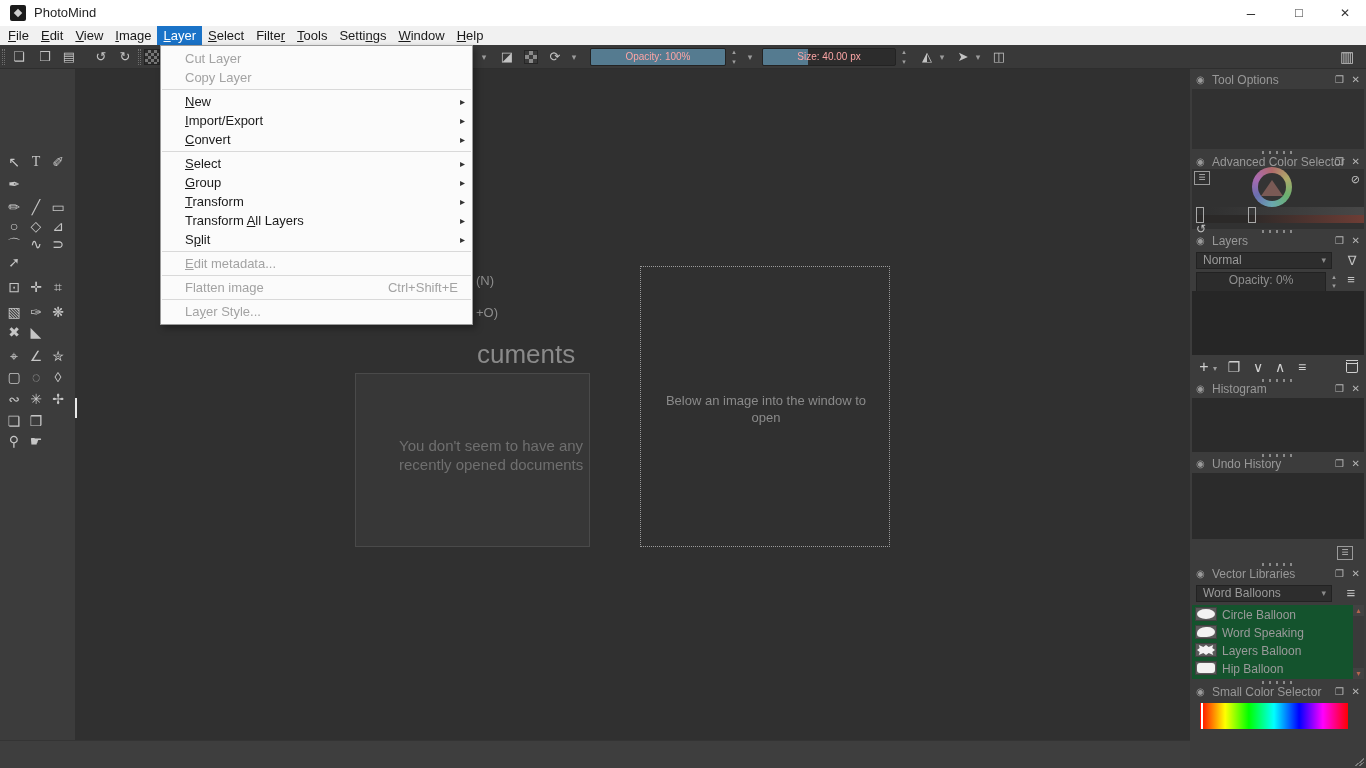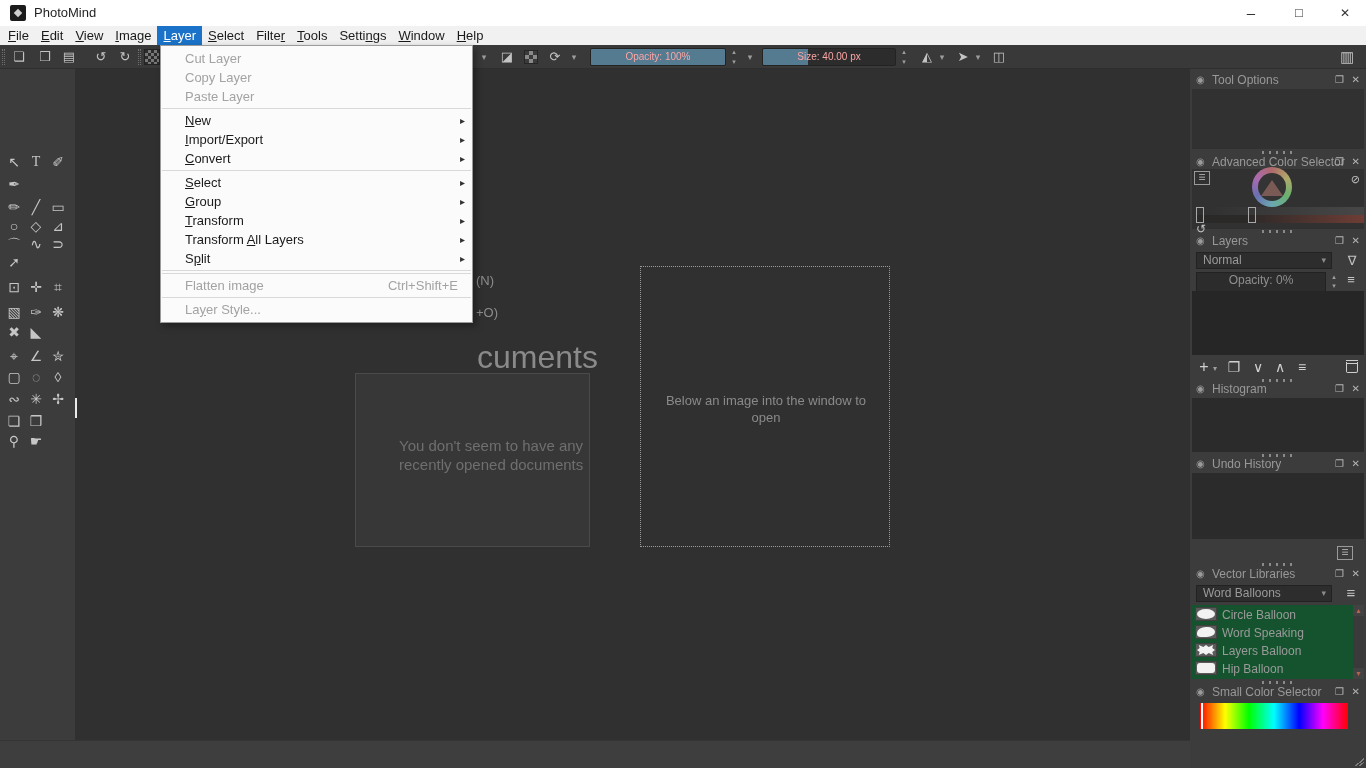--- a/index.html
+++ b/index.html
@@ -38,21 +38,21 @@
   .spin{position:absolute;top:2px;width:12px;height:20px;color:#9d9d9d;font-size:7px;line-height:10px;text-align:center}
   .spin b{display:block;font-weight:normal}
 
   
   .toolbox{position:absolute;left:0;top:69px;width:75px;height:671px;background:#3c3c3c}
   .tcell{position:absolute;width:20px;height:20px;color:#c6c6c6;font-size:14px;line-height:20px;text-align:center}
 
   
   .canvas{position:absolute;left:75px;top:69px;width:1115px;height:671px;background:#303030;color:#8d8d8d}
   .frag{position:absolute;font-size:13px;color:#8d8d8d}
-  .recenthead{position:absolute;left:402px;top:270px;font-size:32px;color:#8a8a8a}
+  .recenthead{position:absolute;left:402px;top:270px;font-size:26px;color:#8a8a8a}
   .recentpanel{position:absolute;left:280px;top:304px;width:235px;height:174px;background:#373737;border:1px solid #4a4a4a}
   .recentpanel .empty{position:absolute;left:43px;top:62px;width:200px;font-size:15px;line-height:19px;color:#6f6f6f}
   .dropbox{position:absolute;left:565px;top:197px;width:250px;height:281px;border:1px dotted #9a9a9a}
   .dropbox .dtxt{position:absolute;left:10px;top:125px;width:230px;text-align:center;font-size:13px;line-height:17px;color:#8a8a8a}
   .cmarker{position:absolute;left:0;top:329px;width:2px;height:20px;background:#e9e9e9}
 
   
   .statusbar{position:absolute;left:0;top:740px;width:1190px;height:28px;background:#3e3e3e;border-top:1px solid #343434}
 
   
@@ -359,31 +359,31 @@
     </div>
     <div class="rainbow">
         <s></s>
       </div>
     <span class="grip"></span>
   </div>
 
   <div class="layermenu">
     <div class="mi dis"><i>Cut Layer</i><u></u><i></i></div>
     <div class="mi dis"><i>Copy Layer</i><u></u><i></i></div>
-    <div class="mi dis"><i>Paste Layer</i><u></u><i></i></div>
     <div class="msep"></div>
     <div class="mi"><i></i><u>N</u><i>ew</i><span class="arr">▸</span></div>
     <div class="mi"><i></i><u>I</u><i>mport/Export</i><span class="arr">▸</span></div>
     <div class="mi"><i></i><u>C</u><i>onvert</i><span class="arr">▸</span></div>
     <div class="msep"></div>
     <div class="mi"><i></i><u>S</u><i>elect</i><span class="arr">▸</span></div>
     <div class="mi"><i></i><u>G</u><i>roup</i><span class="arr">▸</span></div>
     <div class="mi"><i></i><u>T</u><i>ransform</i><span class="arr">▸</span></div>
     <div class="mi"><i>Transform </i><u>A</u><i>ll Layers</i><span class="arr">▸</span></div>
     <div class="mi"><i>S</i><u>p</u><i>lit</i><span class="arr">▸</span></div>
     <div class="msep"></div>
+    <div class="mi dis"><i></i><u>E</u><i>dit metadata...</i></div>
     <div class="msep"></div>
     <div class="mi dis"><i>Flatten image</i><u></u><i></i><span class="sc">Ctrl+Shift+E</span></div>
     <div class="msep"></div>
     <div class="mi dis"><i>La</i><u>y</u><i>er Style...</i></div>
   </div>
 
 </div>
 
 </body></html>

